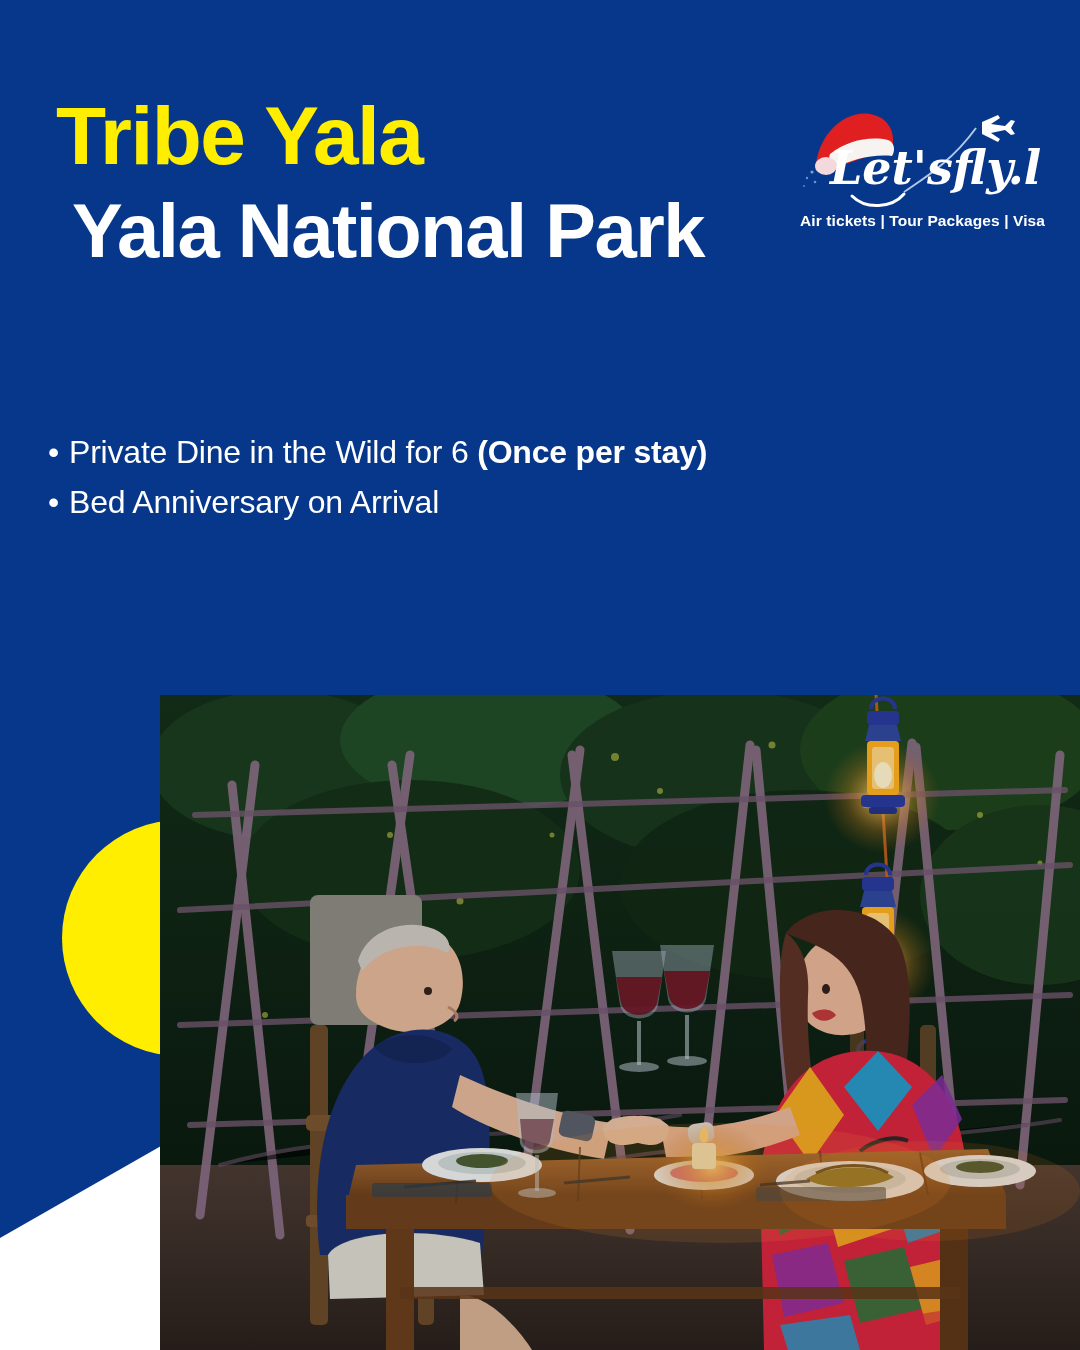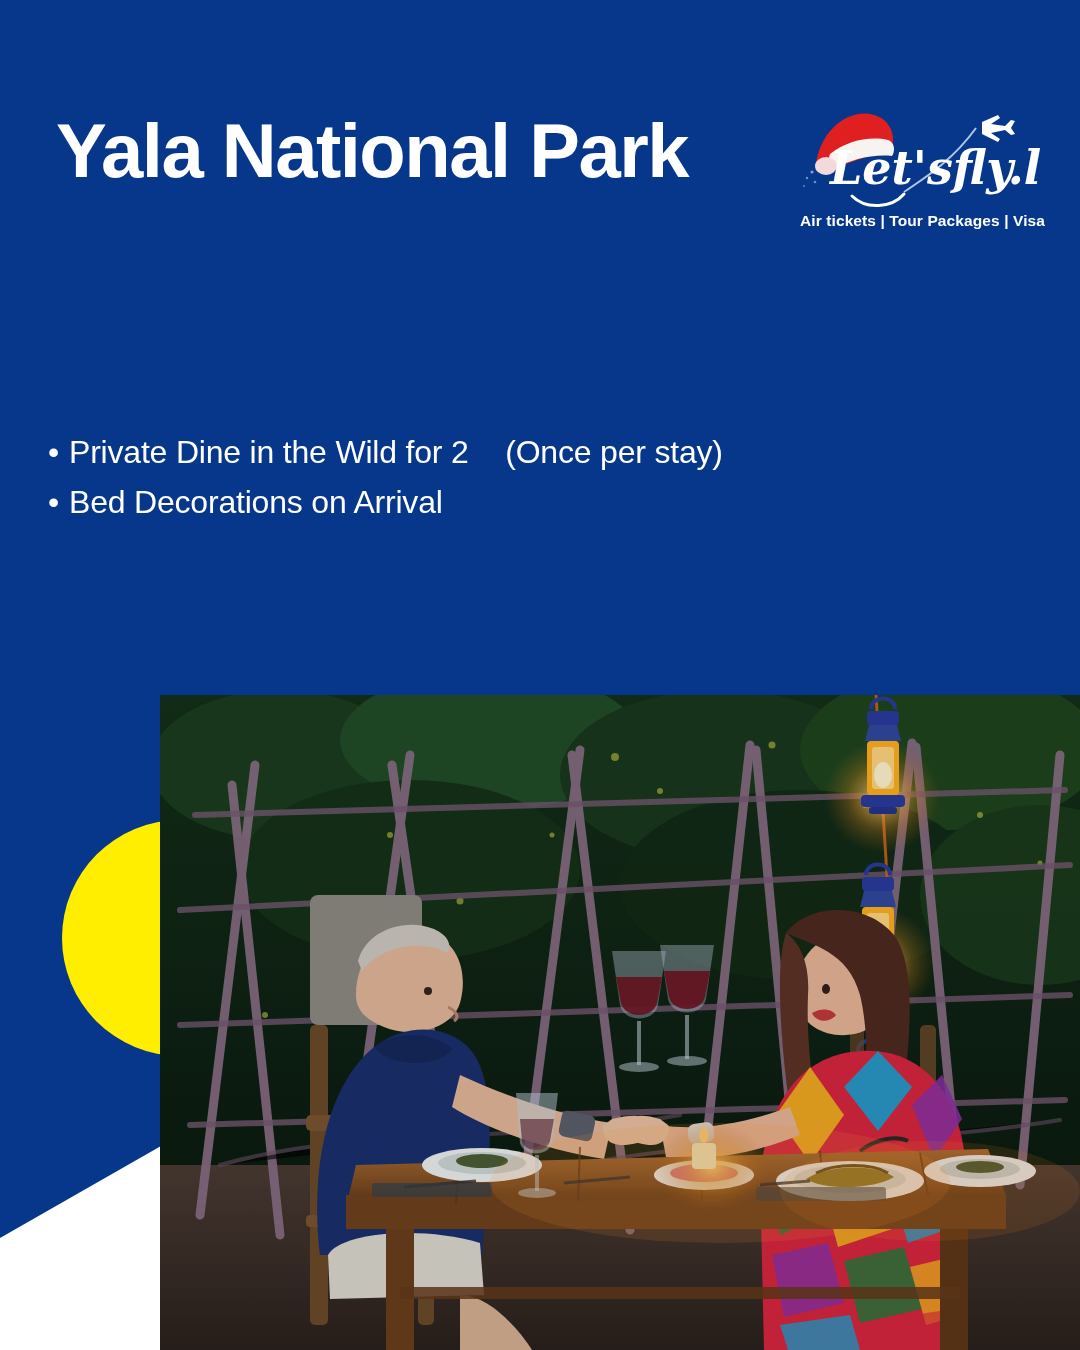--- a/index.html
+++ b/index.html
@@ -48,21 +48,21 @@
     letter-spacing:-1.5px;
     margin:0;
     white-space:nowrap;
   }
   .headline-2{
     font-size:76px;
     font-weight:700;
     line-height:1.02;
     color:#FFFFFF;
     letter-spacing:-1.5px;
-    margin:16px 0 0 0;
+    margin:16px 0 0 16px;
     white-space:nowrap;
   }
 
   .subheading{
     position:absolute;
     left:56px; top:354px;
     font-size:45px;
     font-weight:700;
     color:#FFEE00;
     letter-spacing:-0.5px;
@@ -80,21 +80,21 @@
   .bullet-list li{
     color:#FFFFFF;
     font-size:32px;
     font-weight:500;
     line-height:1.0;
     margin-bottom:18px;
     white-space:nowrap;
     letter-spacing:-0.2px;
   }
   .bullet-dot{ margin-right:10px; }
-  .bullet-note{ font-weight:400;margin-left:28px; }
+  .bullet-note{ font-weight:700; }
 
   
   .logo{
     position:absolute;
     left:800px; top:96px;
     width:240px; height:150px;
     z-index:8;
   }
   .logo svg{ display:block; width:240px; height:120px; }
   .logo-tagline{
@@ -121,30 +121,31 @@
   .photo svg{ display:block; width:920px; height:655px; }
 </style>
 </head>
 <body>
 
 <div class="poster">
 
   <div class="yellow-circle"></div>
 
   <div class="headline-block">
+    <div class="headline-1">Tribe Yala</div>
     <div class="headline-2">Yala National Park</div>
   </div>
 
 
   <ul class="bullet-list">
     <li>
-      <span class="bullet-dot">•</span><span>Private Dine in the Wild for 2 </span><span class="bullet-note">(Once per stay)</span>
+      <span class="bullet-dot">•</span><span>Private Dine in the Wild for 6 </span><span class="bullet-note">(Once per stay)</span>
     </li>
     <li>
-      <span class="bullet-dot">•</span><span>Bed Decorations on Arrival</span><span class="bullet-note"></span>
+      <span class="bullet-dot">•</span><span>Bed Anniversary on Arrival</span><span class="bullet-note"></span>
     </li>
   </ul>
 
   <div class="logo">
     <svg viewBox="0 0 240 120" xmlns="http://www.w3.org/2000/svg">
 
       <g>
         <path d="M104 96 C 118 86, 150 68, 176 32" stroke="#cfe0f5" stroke-width="2" fill="none" opacity="0.85"></path>
       </g>
 

